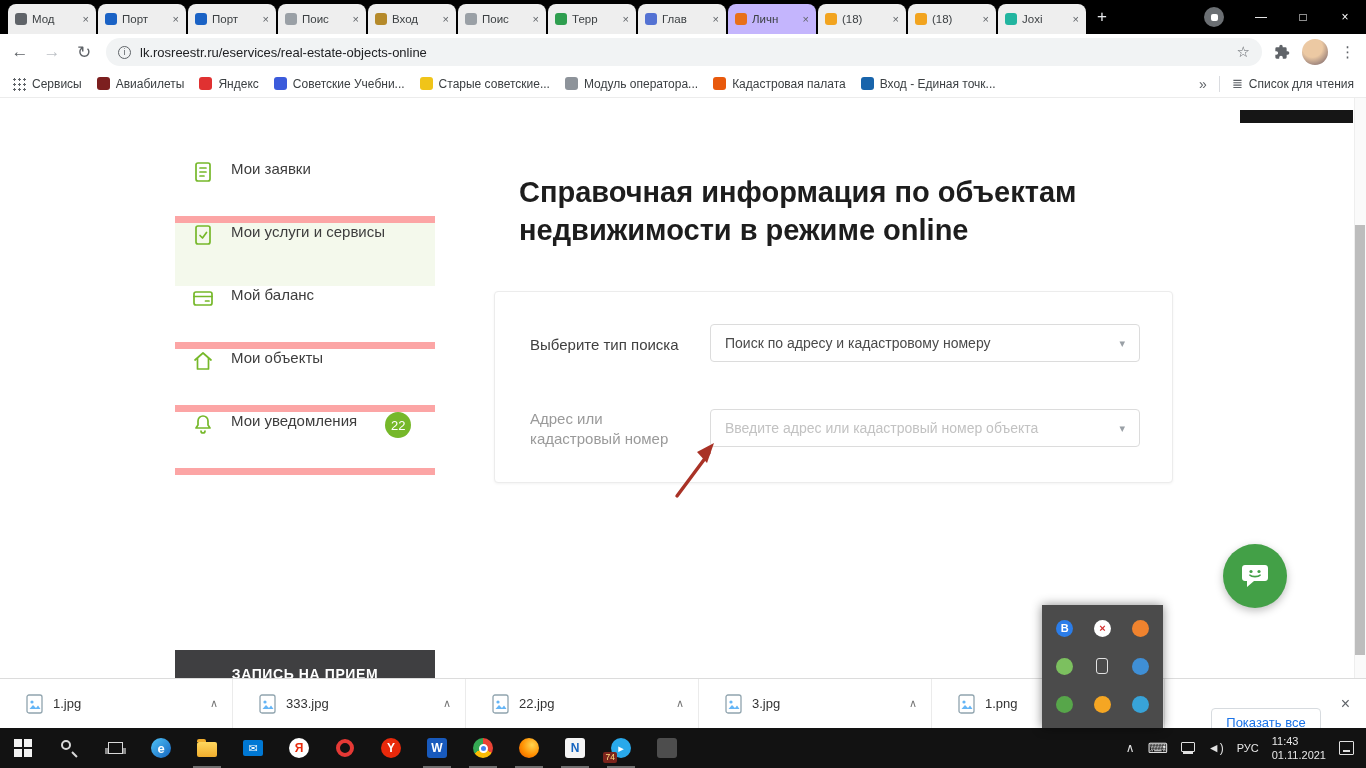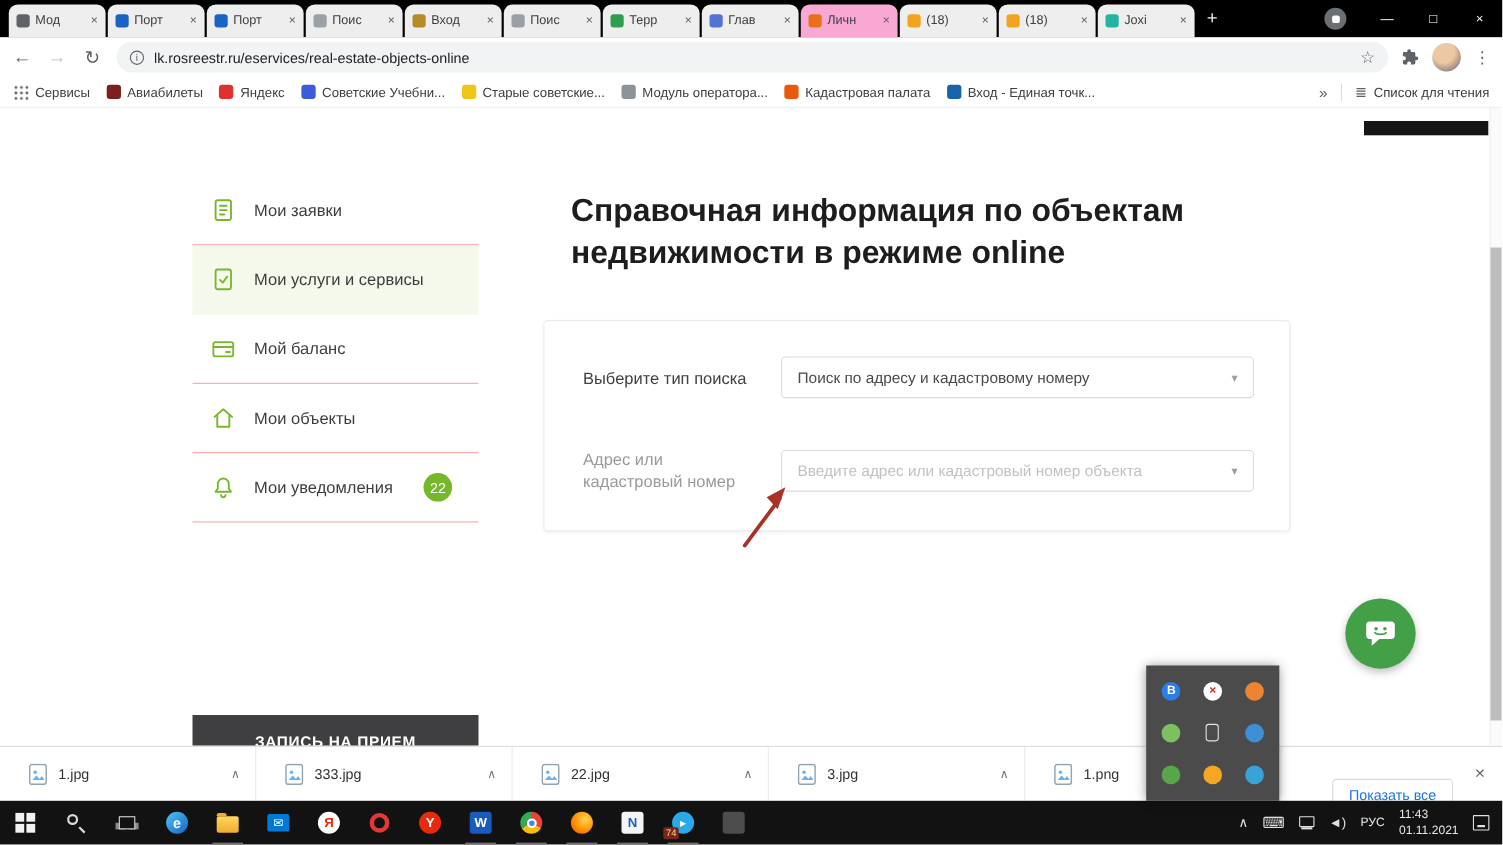--- a/index.html
+++ b/index.html
@@ -3,21 +3,21 @@
 <meta charset="utf-8">
 <style>
   * { margin:0; padding:0; box-sizing:border-box; }
   html,body { width:1366px; height:768px; }
   body { font-family:"Liberation Sans", sans-serif; background:#fff; overflow:hidden; }
   .screen { position:relative; width:1366px; height:768px; background:#fff; overflow:hidden; }
 
   
   .tabstrip { height:34px; background:#000; display:flex; align-items:flex-end; padding-left:8px; }
   .tab { width:88px; height:30px; background:#eeeeee; border-radius:8px 8px 0 0; display:flex; align-items:center; gap:5px; padding:0 7px; margin-right:2px; font-size:11.5px; color:#3c4043; }
-  .tab.active { background:#f9a8d4; }
+  .tab.active { background:#c4b5fd; }
   .fav { width:12px; height:12px; border-radius:3px; flex:none; }
   .tab-title { flex:1; white-space:nowrap; overflow:hidden; }
   .tab-close { font-size:11px; color:#5f6368; flex:none; }
   .newtab { width:28px; height:28px; color:#e8eaed; display:flex; align-items:center; justify-content:center; font-size:17px; margin-bottom:3px; }
   .ts-right { margin-left:auto; display:flex; align-items:center; height:34px; }
   .status-circle { width:20px; height:20px; border-radius:50%; background:#6b6f73; margin-right:16px; display:flex; align-items:center; justify-content:center; }
   .status-circle span { width:7px; height:7px; background:#fff; border-radius:2px; }
   .winbtn { width:42px; height:34px; color:#fff; display:flex; align-items:center; justify-content:center; font-size:12px; }
 
   
@@ -41,21 +41,21 @@
   .overflow-ic { color:#5f6368; font-size:14px; }
   .rl-ic { color:#5f6368; font-size:13px; }
 
   
   .page { position:relative; height:580px; background:#fff; overflow:hidden; }
   .black-strip { position:absolute; left:1240px; top:12px; width:113px; height:13px; background:#161616; }
   .scroll-track { position:absolute; right:0; top:0; width:12px; height:100%; background:#fafafa; border-left:1px solid #eee; }
   .scroll-thumb { position:absolute; right:1px; top:127px; width:10px; height:430px; background:#bdbdbd; }
 
   .sidebar { position:absolute; left:175px; top:62px; width:260px; }
-  .side-item { height:63px; display:flex; align-items:center; gap:16px; padding:0 14px 0 16px; font-size:15px; color:#3d3d3d; border-bottom:1px solid #fca5a5; }
+  .side-item { height:63px; display:flex; gap:16px; padding:0 14px 0 16px; font-size:15px; color:#3d3d3d; border-bottom:7px solid #fca5a5; }
   .side-item.active { background:#f4f9ec; border-bottom-color:#f4f9ec; }
   .side-ic { width:24px; height:24px; flex:none; }
   .side-ic svg { width:24px; height:24px; stroke:#76b82a; fill:none; stroke-width:1.7; stroke-linecap:round; stroke-linejoin:round; }
   .badge { margin-left:12px; background:#76b82a; color:#fff; font-size:13px; min-width:26px; height:26px; border-radius:50%; display:flex; align-items:center; justify-content:center; }
   .appointment { position:absolute; left:175px; top:552px; width:260px; height:48px; background:#3f3f41; color:#fff; font-size:14px; font-weight:700; letter-spacing:.6px; display:flex; align-items:center; justify-content:center; }
 
   .heading { position:absolute; left:519px; top:76px; width:610px; font-size:29px; line-height:1.3; font-weight:700; color:#1d1d1d; }
 
   .card { position:absolute; left:494px; top:193px; width:679px; height:192px; background:#fff; border:1px solid #ececec; border-radius:4px; box-shadow:0 1px 3px rgba(0,0,0,.05); }
   .row-label1 { position:absolute; left:35px; top:44px; font-size:15px; color:#404040; }

